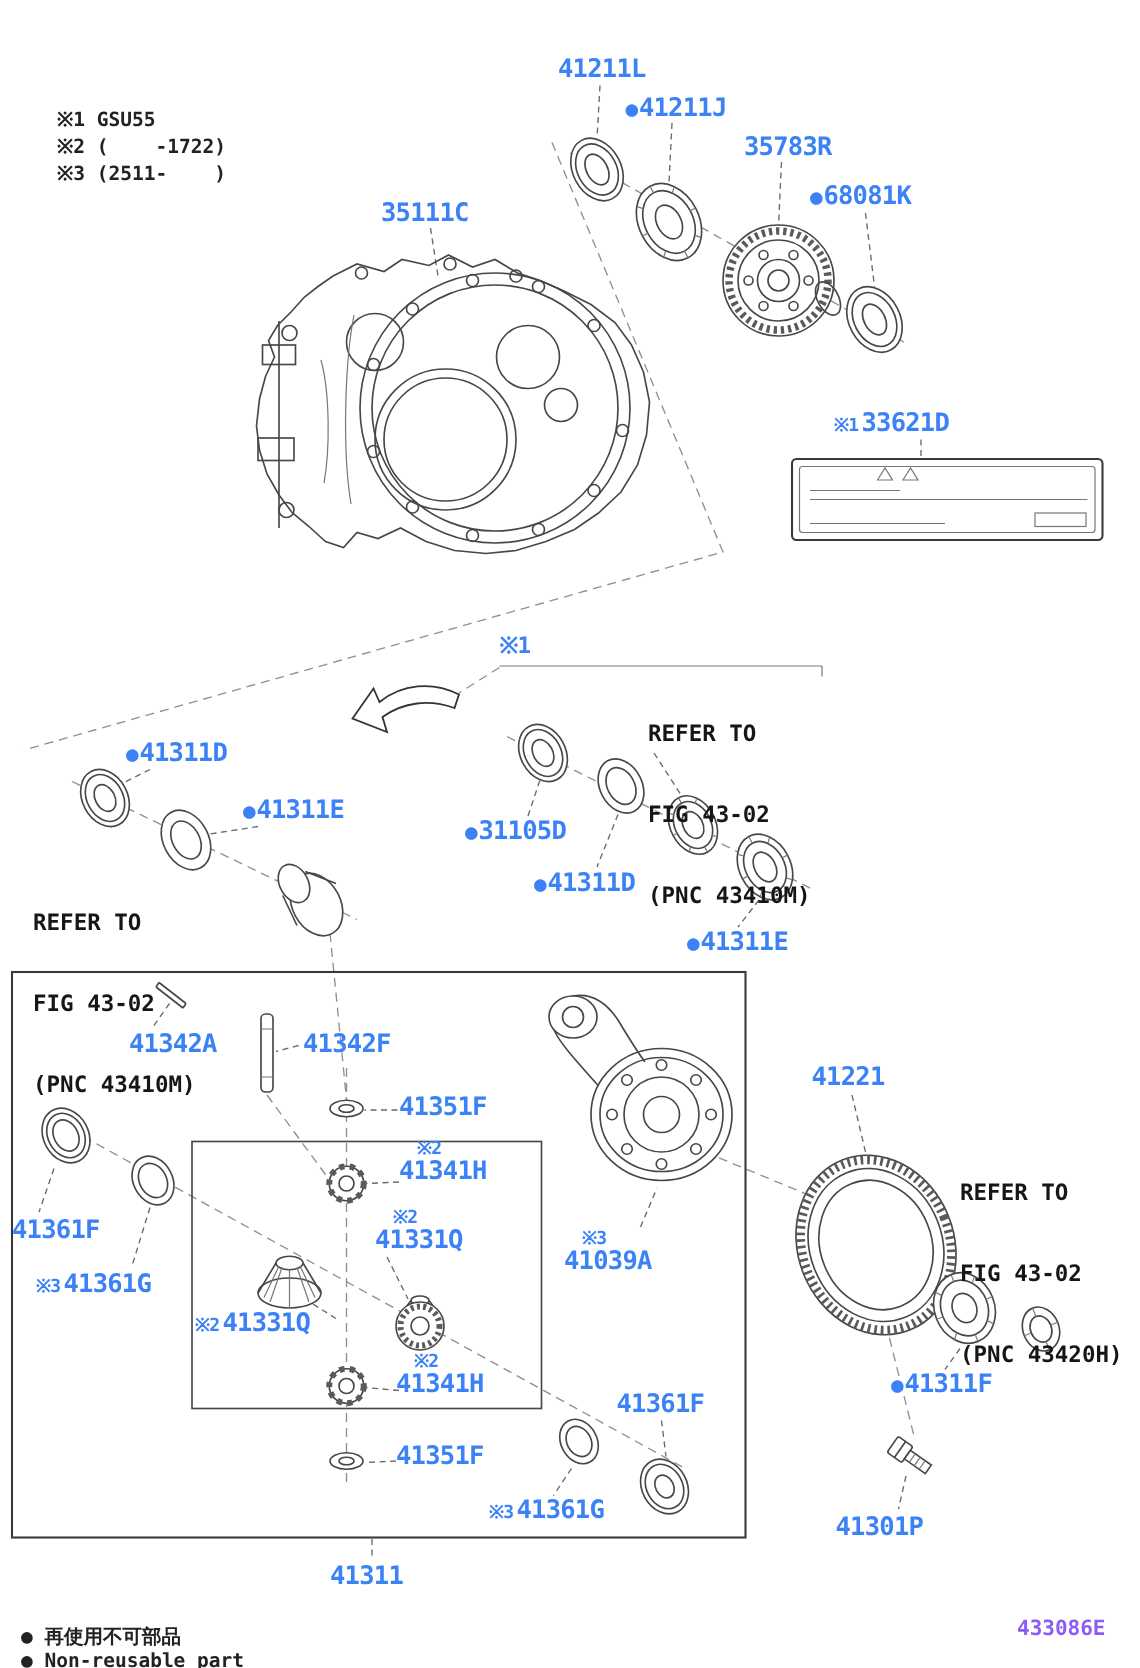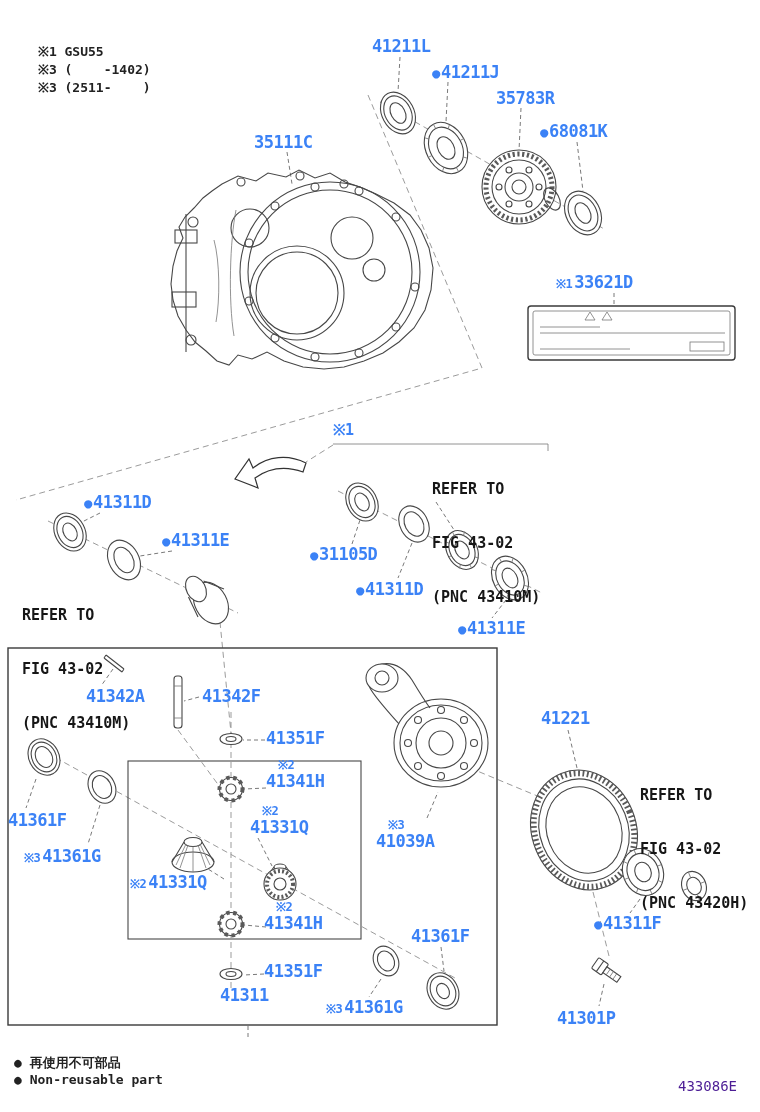--- a/index.html
+++ b/index.html
@@ -11,23 +11,23 @@
   .teeth{fill:none;stroke:#5a5a5a;}
   .dash{stroke:#909090;fill:none;stroke-width:.9;stroke-dasharray:6 4;}
   .lead{stroke:#6a6a6a;fill:none;stroke-width:.9;stroke-dasharray:4 3;}
   .thin{stroke:#777;fill:none;stroke-width:.8;}
   .box{stroke:#3a3a3a;fill:none;stroke-width:1.4;}
   .lbl{position:absolute;font-size:17px;font-weight:700;color:#3b82f6;letter-spacing:-.5px;white-space:pre;}
   .lbl .bullet{font-size:14px;margin-right:1px;}
   .lbl .pre{font-size:12px;font-weight:700;margin-right:2px;}
   .lbl.stack{display:flex;flex-direction:column;line-height:15px;}
   .lbl.stack .pre{margin-left:12px;margin-bottom:1px;}
-  .note{position:absolute;font-size:13px;color:#222;white-space:pre;font-weight:700;}
+  .note{position:absolute;font-size:13px;color:#222;white-space:pre;font-weight:700;margin-top:28px;}
   .refer{position:absolute;font-size:15px;font-weight:700;color:#161616;line-height:18px;white-space:pre;}
-  .doc{position:absolute;font-size:14px;color:#4c1d95;font-weight:400;}
+  .doc{position:absolute;font-size:14px;color:#8b5cf6;font-weight:700;}
 </style>
 </head>
 <body>
 
 <div id="page">
 
 <svg width="760" height="1112" viewBox="0 0 760 1112">
 
   <g>
     <path class="dash" d="M368,95 L482,368 L16,500"></path>
@@ -301,25 +301,25 @@
   </g>
   <g transform="rotate(35 603 969)">
     <rect class="s2" x="593" y="962" width="12" height="13" rx="1.5"></rect>
     <path class="s" d="M599,962 L599,975"></path>
     <rect class="s2" x="605" y="965" width="17" height="7"></rect>
     <path class="thin" d="M609,965 L609,972 M613,965 L613,972 M617,965 L617,972"></path>
   </g>
 </svg>
 
 <div class="note" style="left:38px;top:42px">※1 GSU55</div>
-<div class="note" style="left:38px;top:60px">※3 (    -1402)</div>
+<div class="note" style="left:38px;top:60px">※2 (    -1722)</div>
 <div class="note" style="left:38px;top:78px">※3 (2511-    )</div>
 
 <div class="lbl" style="left:372px;top:36px"><span>41211L</span></div>
-<div class="lbl" style="left:432px;top:62px"><span class="bullet">●</span><span>41211J</span></div>
+<div class="lbl" style="left:417px;top:62px"><span class="bullet">●</span><span>41211J</span></div>
 <div class="lbl" style="left:496px;top:88px"><span>35783R</span></div>
 <div class="lbl" style="left:540px;top:121px"><span class="bullet">●</span><span>68081K</span></div>
 <div class="lbl" style="left:254px;top:132px"><span>35111C</span></div>
 <div class="lbl" style="left:556px;top:272px"><span class="pre">※1</span><span>33621D</span></div>
 
 <div class="lbl" style="left:333px;top:419px;font-size:15px"><span>※1</span></div>
 
 <div class="refer" style="left:432px;top:444px">
   <span style="display:block">REFER TO</span>
   <span style="display:block">FIG 43-02</span>
@@ -351,21 +351,21 @@
 <div class="lbl stack" style="left:376px;top:818px"><span class="pre">※3</span><span>41039A</span></div>
 
 <div class="lbl" style="left:8px;top:810px"><span>41361F</span></div>
 <div class="lbl" style="left:24px;top:846px"><span class="pre">※3</span><span>41361G</span></div>
 <div class="lbl" style="left:130px;top:872px"><span class="pre">※2</span><span>41331Q</span></div>
 
 <div class="lbl stack" style="left:264px;top:900px"><span class="pre">※2</span><span>41341H</span></div>
 <div class="lbl" style="left:264px;top:961px"><span>41351F</span></div>
 <div class="lbl" style="left:411px;top:926px"><span>41361F</span></div>
 <div class="lbl" style="left:326px;top:997px"><span class="pre">※3</span><span>41361G</span></div>
-<div class="lbl" style="left:220px;top:985px"><span>41311</span></div>
+<div class="lbl" style="left:220px;top:1041px"><span>41311</span></div>
 
 <div class="lbl" style="left:541px;top:708px"><span>41221</span></div>
 <div class="lbl" style="left:594px;top:913px"><span class="bullet">●</span><span>41311F</span></div>
 <div class="lbl" style="left:557px;top:1008px"><span>41301P</span></div>
 
 <div class="note" style="left:14px;top:1054px">● 再使用不可部品</div>
 <div class="note" style="left:14px;top:1072px">● Non-reusable part</div>
 <div class="doc" style="left:678px;top:1078px">433086E</div>
 
 </div>

